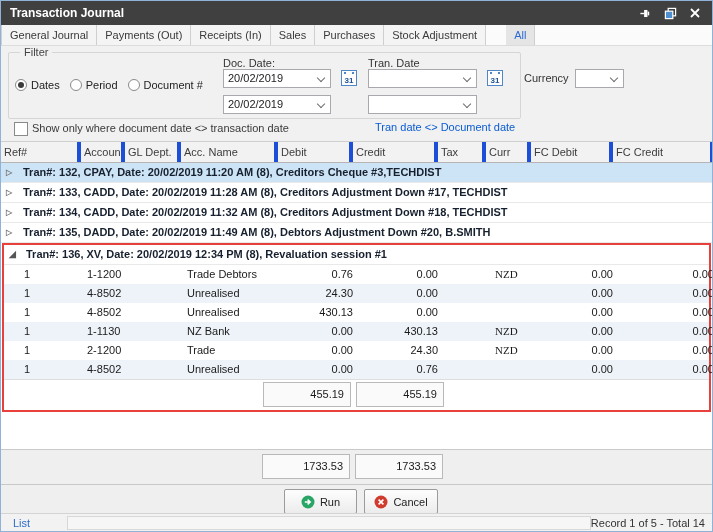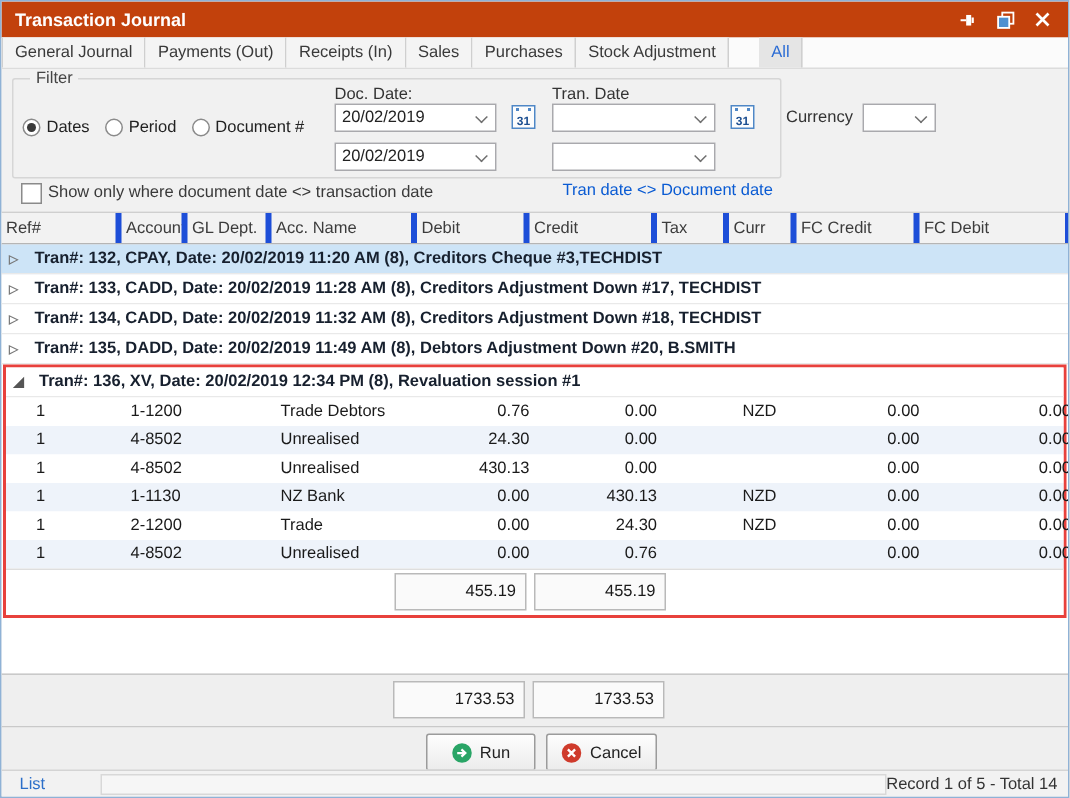--- a/index.html
+++ b/index.html
@@ -1,20 +1,20 @@
 <!DOCTYPE html>
 <html><head>
 <meta charset="utf-8">
 <style>
   html,body{margin:0;padding:0;background:#d8d8d8;font-family:"Liberation Sans",sans-serif;}
   .window{position:relative;width:713px;height:532px;background:#efefef;border:1px solid #8fb2d6;
           box-sizing:border-box;overflow:hidden;font-size:11px;color:#222;}
 
   
-  .titlebar{position:absolute;top:0;left:0;right:0;height:24px;background:#c2410c;display:flex;align-items:center;}
+  .titlebar{position:absolute;top:0;left:0;right:0;height:24px;background:#404040;display:flex;align-items:center;}
   .title-text{color:#fff;font-weight:bold;font-size:12px;padding-left:9px;flex:1;}
   .tb-icons{display:flex;align-items:center;gap:11px;padding-right:10px;}
   .tb-icon{width:14px;height:14px;display:flex;align-items:center;justify-content:center;color:#fff;cursor:default;}
   .tb-icon svg{display:block;}
 
   
   .tabstrip{position:absolute;top:24px;left:0;right:0;height:21px;background:#fbfbfb;display:flex;
             border-bottom:1px solid #dcdcdc;box-sizing:border-box;}
   .tab{padding:0 8px;line-height:20px;background:#f4f4f4;border-right:1px solid #cfcfcf;color:#3a3a3a;white-space:nowrap;}
   .tab:first-child{border-left:1px solid #cfcfcf;}
@@ -50,21 +50,21 @@
   .group-row{height:19px;line-height:19px;display:flex;align-items:center;border-bottom:1px solid #e9e9e9;
              font-weight:bold;color:#17202e;background:#fff;white-space:nowrap;overflow:hidden;}
   .group-row .expander{width:10px;margin-left:5px;margin-right:7px;font-size:8px;color:#777;flex:0 0 auto;}
   .group-row.expanded .expander{color:#555;font-size:9px;}
   .group-row.selected{background:#cde4f7;}
   .detail-row{height:19px;line-height:19px;background:#fff;}
   .detail-row.alt{background:#eef3fa;}
   .dcell{padding:0 3px;overflow:hidden;white-space:nowrap;color:#1a1a1a;box-sizing:border-box;}
   .dcell.r{text-align:right;}
   .dcell.cell-ref{padding-left:20px;}
-  .dcell.cell-curr{padding-left:6px;}
+  .dcell.cell-curr{padding-left:6px;font-family:Liberation Serif, serif;}
   .red-box{border:2px solid #e8413c;margin:0 1px;background:#fff;}
   .group-footer{position:relative;height:30px;background:#fff;border-top:1px solid #dedede;}
   .total-box{position:absolute;top:2px;width:88px;height:25px;border:1px solid #b9b9b9;background:#fafafa;
              line-height:23px;text-align:right;padding-right:6px;box-sizing:border-box;color:#1a1a1a;}
   .total-box.b1{left:259px;}
   .total-box.b2{left:352px;}
 
   
   .grand-strip{position:absolute;top:448px;left:0;right:0;height:36px;background:#efefef;
                border-top:1px solid #c9c9c9;border-bottom:1px solid #c9c9c9;box-sizing:border-box;}
@@ -166,22 +166,22 @@
   <div class="grid-area">
     <div class="grid-row grid-header">
         <div class="hcell">Ref#</div>
         <div class="hcell">Account</div>
         <div class="hcell">GL Dept.</div>
         <div class="hcell">Acc. Name</div>
         <div class="hcell r">Debit</div>
         <div class="hcell r">Credit</div>
         <div class="hcell">Tax</div>
         <div class="hcell">Curr</div>
+        <div class="hcell r">FC Debit</div>
         <div class="hcell r">FC Credit</div>
-        <div class="hcell r">FC Debit</div>
       </div>
     <div>
         <div class="group-row selected">
           <span class="expander">▷</span>
           <span>Tran#: 132, CPAY, Date: 20/02/2019 11:20 AM (8), Creditors Cheque #3,TECHDIST</span>
         </div>
         <div class="group-row">
           <span class="expander">▷</span>
           <span>Tran#: 133, CADD, Date: 20/02/2019 11:28 AM (8), Creditors Adjustment Down #17, TECHDIST</span>
         </div>

